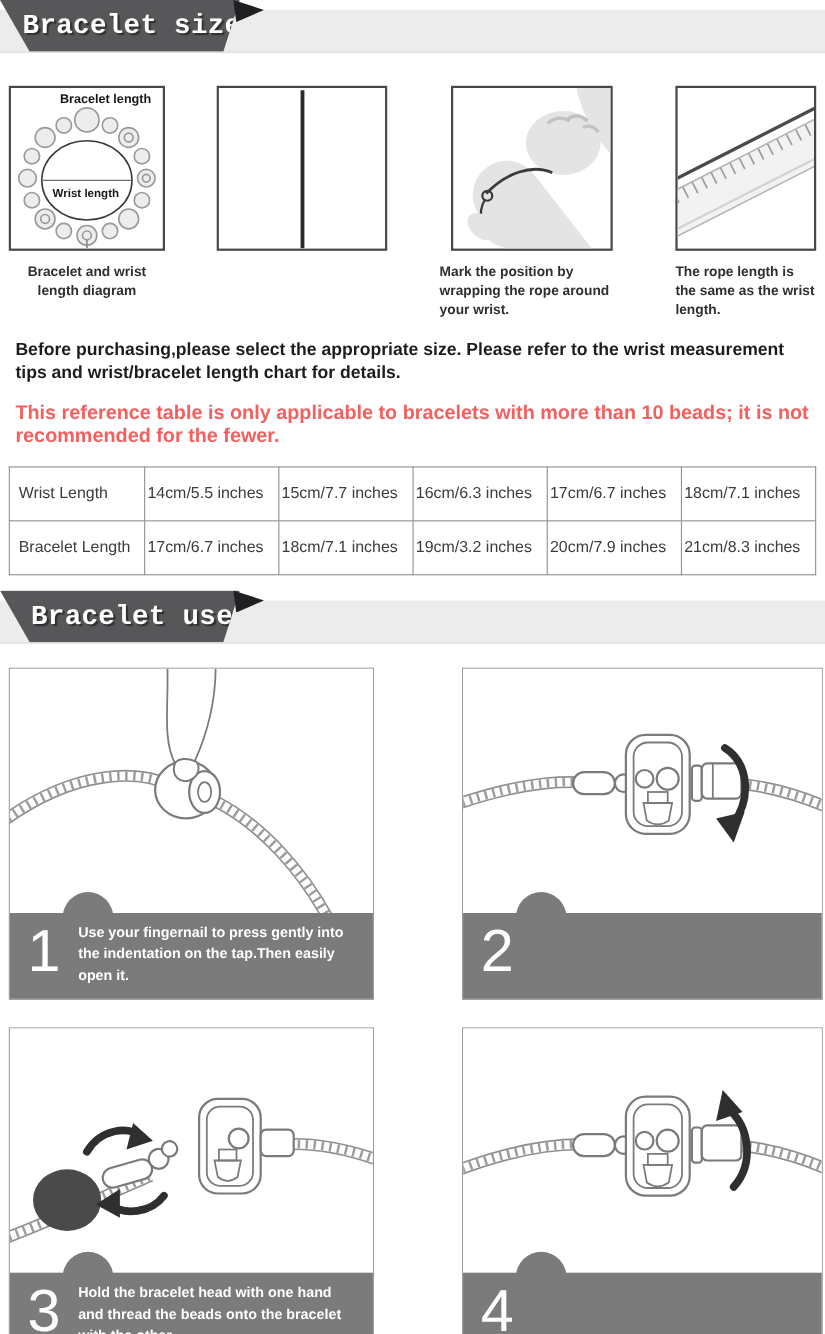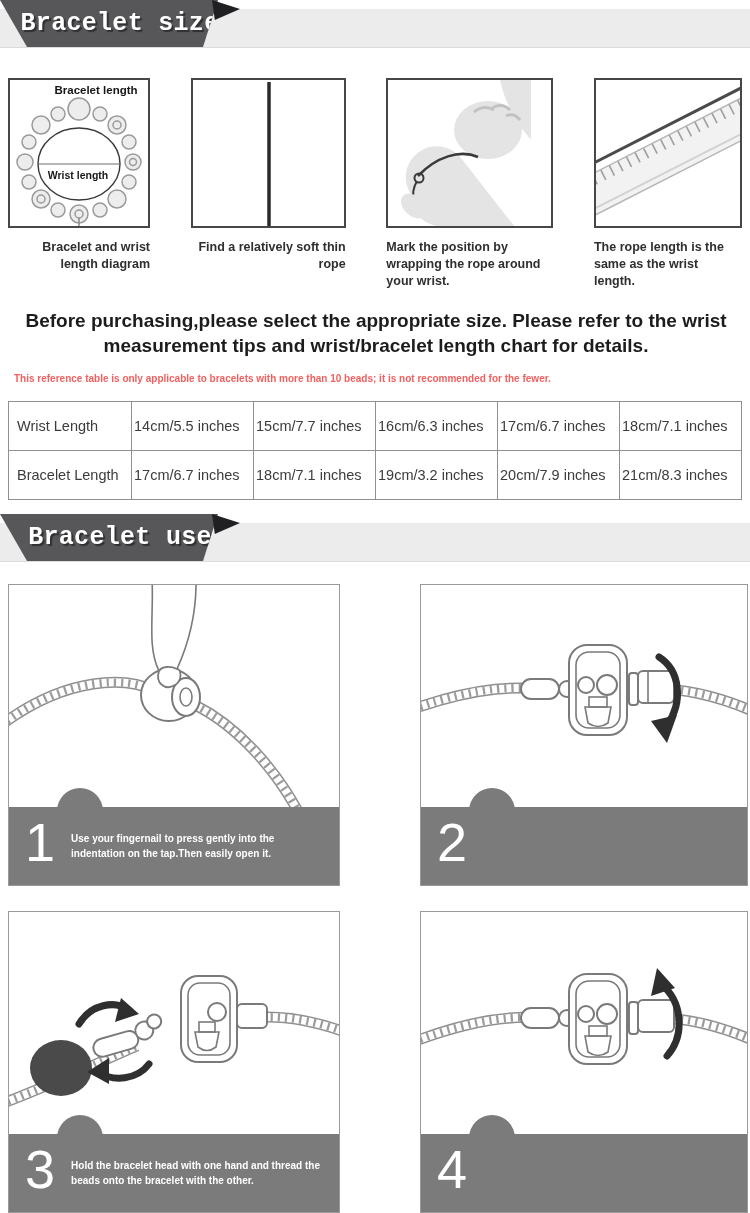--- a/index.html
+++ b/index.html
@@ -14,44 +14,44 @@
   .ribbon-fold{position:absolute;left:212px;top:0;width:28px;height:20px;background:#202022;
           clip-path:polygon(0 0,100% 45%,10% 100%);}
   .ribbon-label{color:#fff;font-size:25px;font-weight:800;letter-spacing:.3px;
           text-shadow:2px 2px 1px rgba(0,0,0,.45);font-family:Liberation Mono, monospace;}
 
   
   .fig-row{display:flex;justify-content:space-between;padding:0 8px;margin-top:30px;}
   .fig-col{display:flex;flex-direction:column;}
   .fig-box{border:2px solid #474747;background:#fff;height:150px;box-sizing:border-box;overflow:hidden;}
   .fig-caption{font-size:12.5px;font-weight:700;color:#2f2f2f;line-height:1.35;margin-top:11px;}
-  .cap-center{text-align:right;}
-  .w1{width:142px;} .w2{width:155px;} .w3{width:167px;} .w4{width:148px;}
-
-  
-  .intro{font-size:19px;font-weight:700;color:#1c1c1c;line-height:1.35;margin:18px 12px 0 14px;text-align:center;}
-  .warning{font-size:10px;font-weight:700;color:#f26060;margin:14px 12px 0 14px;}
+  .cap-center{text-align:center;}
+  .w1{width:142px;} .w2{width:155px;} .w3{width:167px;align-items:center;} .w4{width:128px;}
+
+  
+  .intro{font-size:16px;font-weight:700;color:#1c1c1c;line-height:1.35;margin:18px 12px 0 14px;}
+  .warning{font-size:18px;font-weight:700;color:#f26060;margin:14px 12px 0 14px;}
 
   
   table.size-table{border-collapse:collapse;margin:17px 8px 0 8px;width:734px;table-layout:fixed;}
   table.size-table td{border:1px solid #8f8f8f;height:48px;font-size:14.5px;color:#3c3c3c;
           text-align:left;padding:0 2px;background:#fff;}
   table.size-table td.rowlabel{text-align:left;padding-left:8px;width:112px;}
 
   
   .use-grid{display:grid;grid-template-columns:332px 328px;column-gap:80px;row-gap:25px;
           padding:0 8px;margin-top:22px;}
   .panel{border:1.5px solid #9a9a9a;background:#fff;display:flex;flex-direction:column;}
   .panel-art{height:222px;background:#fff;position:relative;overflow:hidden;}
   .panel-band{position:relative;background:#7b7b7b;color:#fff;display:flex;align-items:flex-start;
           padding:8px 14px 12px 16px;min-height:58px;flex:1;}
   .band-bump{position:absolute;top:-19px;left:48px;width:46px;height:23px;background:#7b7b7b;
           border-radius:23px 23px 0 0;}
   .band-num{font-size:54px;font-weight:400;line-height:.95;color:#fff;flex:0 0 auto;margin-top:2px;}
-  .band-text{font-size:10px;font-weight:600;line-height:1.5;margin:16px 0 0 16px;}
+  .band-text{font-size:13px;font-weight:600;line-height:1.5;margin:0 0 0 16px;}
 
   
   svg{display:block;}
   .rope-base{fill:none;stroke:#8f8f8f;stroke-width:11;}
   .rope-fill{fill:none;stroke:#ffffff;stroke-width:8;}
   .rope-hatch{fill:none;stroke:#9c9c9c;stroke-width:8;stroke-dasharray:2.2 5;}
   .ln{fill:#fff;stroke:#7a7a7a;stroke-width:2;}
   .ln2{fill:none;stroke:#7a7a7a;stroke-width:1.6;}
   .arrow{fill:none;stroke:#2f2f2f;stroke-width:7;stroke-linecap:round;}
   .arrowhead{fill:#2f2f2f;stroke:none;}
@@ -109,21 +109,20 @@
       </div>
       <div class="fig-caption cap-center">Bracelet and wrist length diagram</div>
     </div>
 
     <div class="fig-col w2">
       <div class="fig-box">
         <svg width="151" height="146" viewBox="0 0 151 146">
           <line x1="76" y1="2" x2="76" y2="146" stroke="#2b2b2b" stroke-width="3.5"></line>
         </svg>
       </div>
-      <div class="fig-caption cap-center">Find a relatively soft thin rope</div>
     </div>
 
     <div class="fig-col w3">
       <div class="fig-box">
         <svg width="143" height="146" viewBox="0 0 143 146">
           <g transform="rotate(-38 60 110)">
             <rect x="28" y="62" width="62" height="170" rx="31" class="gray-skin"></rect>
           </g>
           <ellipse cx="100" cy="50" rx="34" ry="29" class="gray-skin"></ellipse>
           <path d="M112,0 L146,0 L146,62 C134,52 118,28 112,0 Z" class="gray-skin"></path>

